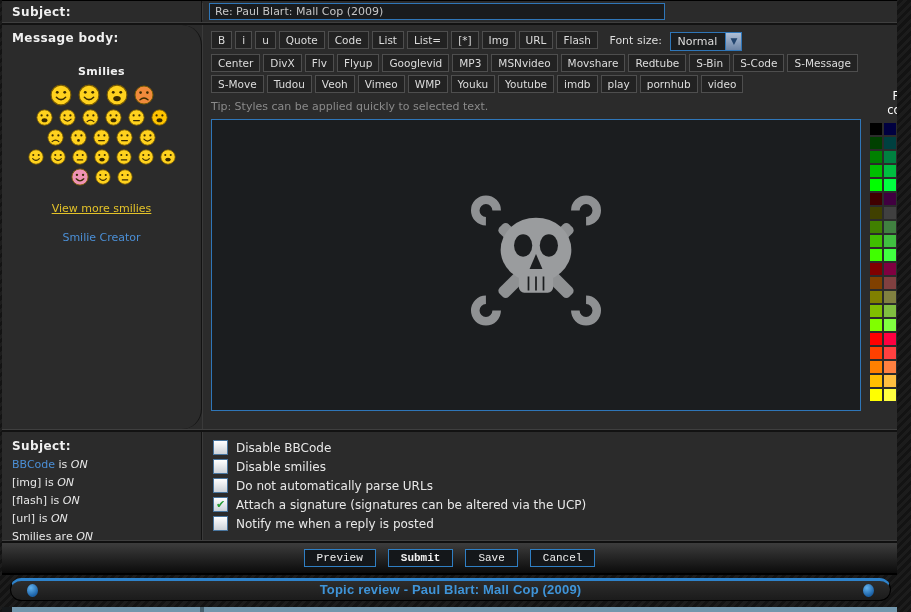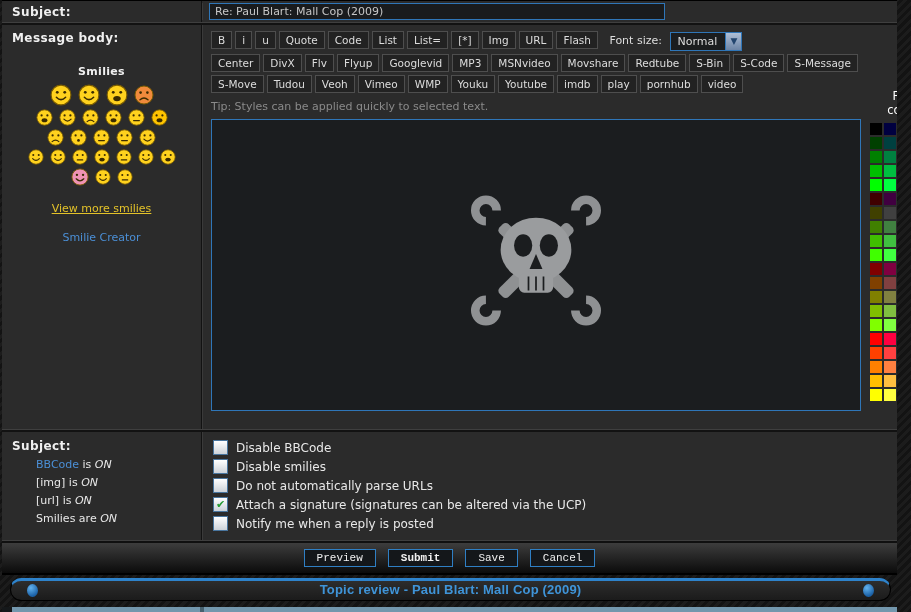--- a/index.html
+++ b/index.html
@@ -17,21 +17,21 @@
   .bold-label{font-weight:bold;font-size:12px;color:#f0f0f0;letter-spacing:.4px;}
 
   
   .subject-row{height:21px;align-items:center;}
   .subject-row .label-cell{padding-left:10px;height:100%;display:flex;align-items:center;}
   .subject-input{width:444px;background:#191b1d;border:1px solid #2f76b8;color:#c6c6c6;
     font-family:inherit;font-size:11px;padding:1px 5px;margin-left:6px;outline:none;height:13px;}
 
   
   .main-row{height:404px;}
-  .sidebar{padding-top:6px;}
+  .sidebar{padding-top:6px;border-radius:20px;}
   .sidebar .bold-label{padding-left:10px;}
   .smilies-box{text-align:center;margin-top:20px;}
   .smilies-header{font-weight:bold;font-size:11px;color:#f0f0f0;margin-bottom:6px;letter-spacing:.3px;}
   .smilie-row{margin:3px 0;line-height:0;}
   .smilie{display:inline-block;margin:0 3px;vertical-align:middle;cursor:pointer;}
   .view-more{display:block;color:#e3c229;text-decoration:underline;margin-top:16px;cursor:pointer;font-size:11px;}
   .creator{display:block;color:#4b8fd6;margin-top:16px;cursor:pointer;font-size:11px;}
 
   .editor{display:flex;padding:6px 8px;gap:8px;}
   .editor-main{flex:1;min-width:0;}
@@ -51,21 +51,21 @@
 
   .colour-col{width:72px;flex:0 0 72px;margin-top:58px;}
   .colour-label{color:#fff;text-align:center;font-size:11.5px;line-height:14px;margin-bottom:5px;}
   .palette{line-height:0;}
   .pal-row{height:14px;white-space:nowrap;font-size:0;}
   .swatch{display:inline-block;width:12px;height:12px;margin:1px;cursor:pointer;}
 
   
   .options-row{height:108px;}
   .options-cell{padding:7px 10px;}
-  .optline{margin-top:5px;color:#e8e8e8;font-size:11px;margin-left:24px;}
+  .optline{margin-top:5px;color:#e8e8e8;font-size:11px;}
   .optlink{color:#4b8fd6;cursor:pointer;}
   .opt-state{font-style:italic;}
   .checks-cell{padding:6px 10px;}
   .checkrow{display:flex;align-items:center;height:19px;}
   .cb{width:13px;height:13px;background:linear-gradient(#ffffff,#ccd2d9);border:1px solid #49759e;
     display:inline-flex;align-items:center;justify-content:center;margin-right:8px;cursor:pointer;box-sizing:content-box;}
   .cb.checked::after{content:"✔";color:#259b33;font-size:11px;font-weight:bold;line-height:1;}
   .cb-label{font-size:12px;color:#e8e8e8;}
 
   
@@ -324,20 +324,21 @@
       </div>
     </div>
   </div>
 
   <div class="row options-row">
     <div class="label-cell options-cell">
       <div class="bold-label">Subject:</div>
       <div>
           <div class="optline"><span class="optlink">BBCode</span> is <em class="opt-state">ON</em></div>
           <div class="optline"><span class="optname">[img]</span> is <em class="opt-state">ON</em></div>
+          <div class="optline"><span class="optname">[flash]</span> is <em class="opt-state">ON</em></div>
           <div class="optline"><span class="optname">[url]</span> is <em class="opt-state">ON</em></div>
           <div class="optline"><span class="optname">Smilies</span> are <em class="opt-state">ON</em></div>
         </div>
     </div>
     <div class="rightcell checks-cell">
         <div class="checkrow">
           <span class="cb"></span>
           <span class="cb-label">Disable BBCode</span>
         </div>
         <div class="checkrow">

